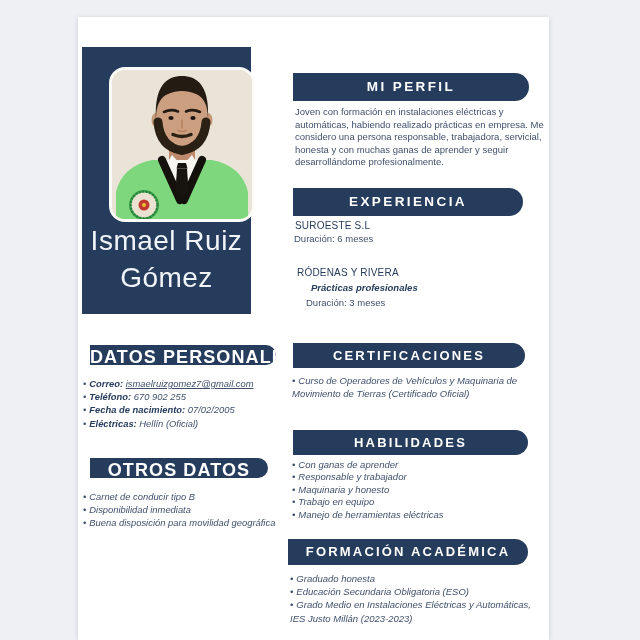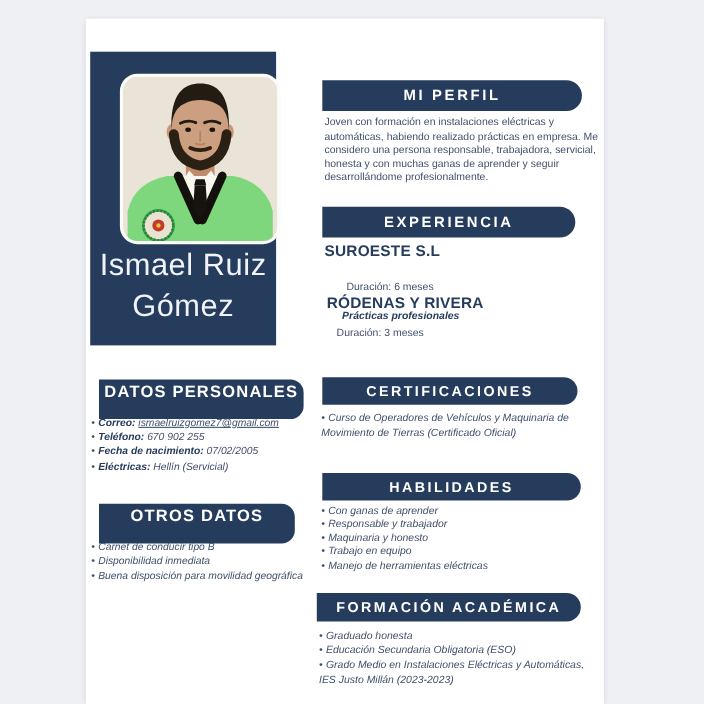--- a/index.html
+++ b/index.html
@@ -31,30 +31,30 @@
     text-align:center;color:#f0f4f9;font-size:28px;line-height:37px;
     font-weight:400;letter-spacing:0.5px;
   }
   
   .pill{
     position:absolute;background:#263c5d;color:#ffffff;font-weight:700;
     text-align:center;white-space:nowrap;
   }
   .pill-lg{height:28px;line-height:28px;font-size:13.5px;letter-spacing:2.4px;border-radius:0 14px 14px 0;}
   .pill-md{height:25px;line-height:25px;font-size:13px;letter-spacing:2.2px;border-radius:0 13px 13px 0;}
-  .pill-sm{height:36px;line-height:24px;font-size:15px;letter-spacing:1.1px;border-radius:0 12px 12px 0;}
+  .pill-sm{height:20px;line-height:24px;font-size:18px;letter-spacing:1.1px;border-radius:0 12px 12px 0;}
   
   .txt{position:absolute;color:#40506b;font-size:9.5px;line-height:12.6px;}
   .list{position:absolute;color:#40506b;font-size:9.4px;}
   .list .li{display:block;font-style:italic;}
   .blt{margin-right:3px;}
   .bold{font-weight:700;color:#263c5d;}
   .link{text-decoration:underline;cursor:pointer;}
   .exp-line{position:absolute;white-space:nowrap;}
-  .exp-company{font-weight:700;color:#263c5d;font-size:14px;letter-spacing:0.2px;}
+  .exp-company{font-weight:400;color:#263c5d;font-size:10px;letter-spacing:0.2px;}
   .exp-role{font-weight:700;font-style:italic;color:#263c5d;font-size:9.5px;}
   .exp-dur{color:#40506b;font-size:9.5px;}
 </style>
 </head>
 <body>
 
 <div class="canvas">
   <div class="page">
 
     <div class="sidebar">
@@ -95,39 +95,39 @@
         <div>Gómez</div>
       </div>
     </div>
 
     <div class="pill pill-sm" style="left:12px;top:328px;width:186px;">DATOS PERSONALES</div>
 
     <div class="list" style="left:5px;top:360px;width:210px;line-height:13.2px;">
       <div class="li"><span class="blt">•</span><span class="bold">Correo:</span> <span class="link">ismaelruizgomez7@gmail.com</span></div>
       <div class="li"><span class="blt">•</span><span class="bold">Teléfono:</span> <span>670 902 255</span></div>
       <div class="li"><span class="blt">•</span><span class="bold">Fecha de nacimiento:</span> <span>07/02/2005</span></div>
-      <div class="li"><span class="blt">•</span><span class="bold">Eléctricas:</span> <span>Hellín (Servicial)</span></div>
+      <div class="li"><span class="blt">•</span><span class="bold">Eléctricas:</span> <span>Hellín (Oficial)</span></div>
     </div>
 
     <div class="pill pill-sm" style="left:12px;top:441px;width:178px;">OTROS DATOS</div>
 
     <div class="list" style="left:5px;top:473px;width:212px;line-height:13.2px;">
       <div class="li"><span class="blt">•</span><span>Carnet de conducir tipo B</span></div>
       <div class="li"><span class="blt">•</span><span>Disponibilidad inmediata</span></div>
       <div class="li"><span class="blt">•</span><span>Buena disposición para movilidad geográfica</span></div>
     </div>
 
     <div class="pill pill-lg" style="left:215px;top:56px;width:236px;">MI PERFIL</div>
 
     <div class="txt" style="left:217px;top:89px;width:250px;">Joven con formación en instalaciones eléctricas y automáticas, habiendo realizado prácticas en empresa. Me considero una persona responsable, trabajadora, servicial, honesta y con muchas ganas de aprender y seguir desarrollándome profesionalmente.</div>
 
     <div class="pill pill-lg" style="left:215px;top:171px;width:230px;">EXPERIENCIA</div>
 
     <div class="exp-line exp-company" style="left:217px;top:203px;">SUROESTE S.L</div>
-    <div class="exp-line exp-dur" style="left:237px;top:216px;margin-top:23px;">Duración: 6 meses</div>
+    <div class="exp-line exp-dur" style="left:216px;top:216px;">Duración: 6 meses</div>
     <div class="exp-line exp-company" style="left:219px;top:250px;">RÓDENAS Y RIVERA</div>
     <div class="exp-line exp-role" style="left:233px;top:265px;">Prácticas profesionales</div>
     <div class="exp-line exp-dur" style="left:228px;top:280px;">Duración: 3 meses</div>
 
     <div class="pill pill-md" style="left:215px;top:326px;width:232px;">CERTIFICACIONES</div>
 
     <div class="list" style="left:214px;top:357px;width:256px;line-height:13px;font-size:9.5px;">
       <div class="li"><span class="blt">•</span><span>Curso de Operadores de Vehículos y Maquinaria de Movimiento de Tierras (Certificado Oficial)</span></div>
     </div>
 

